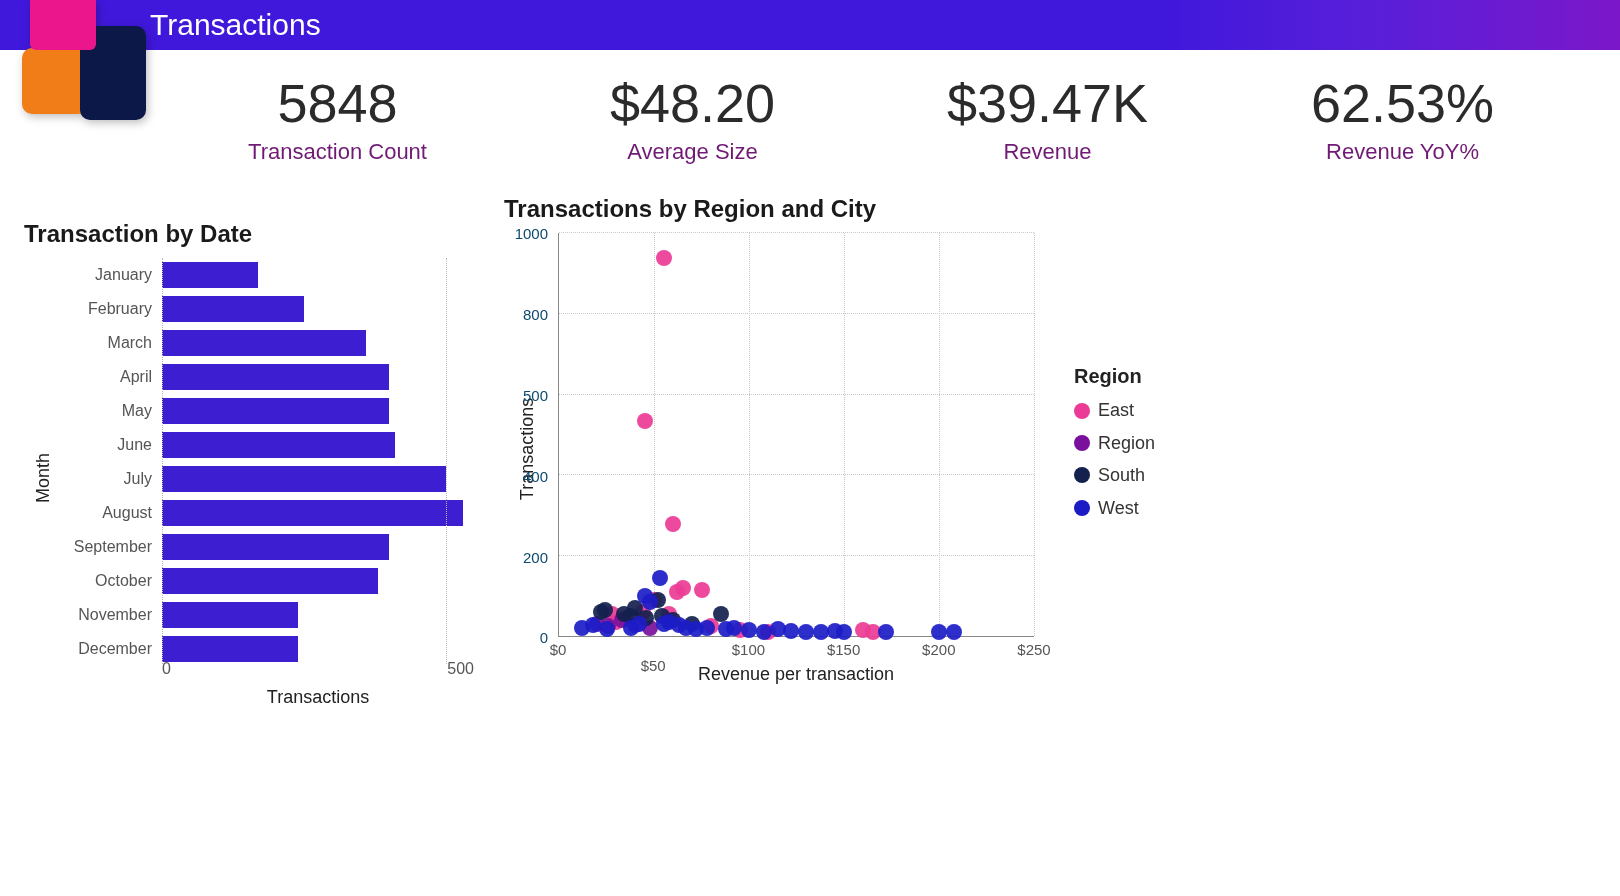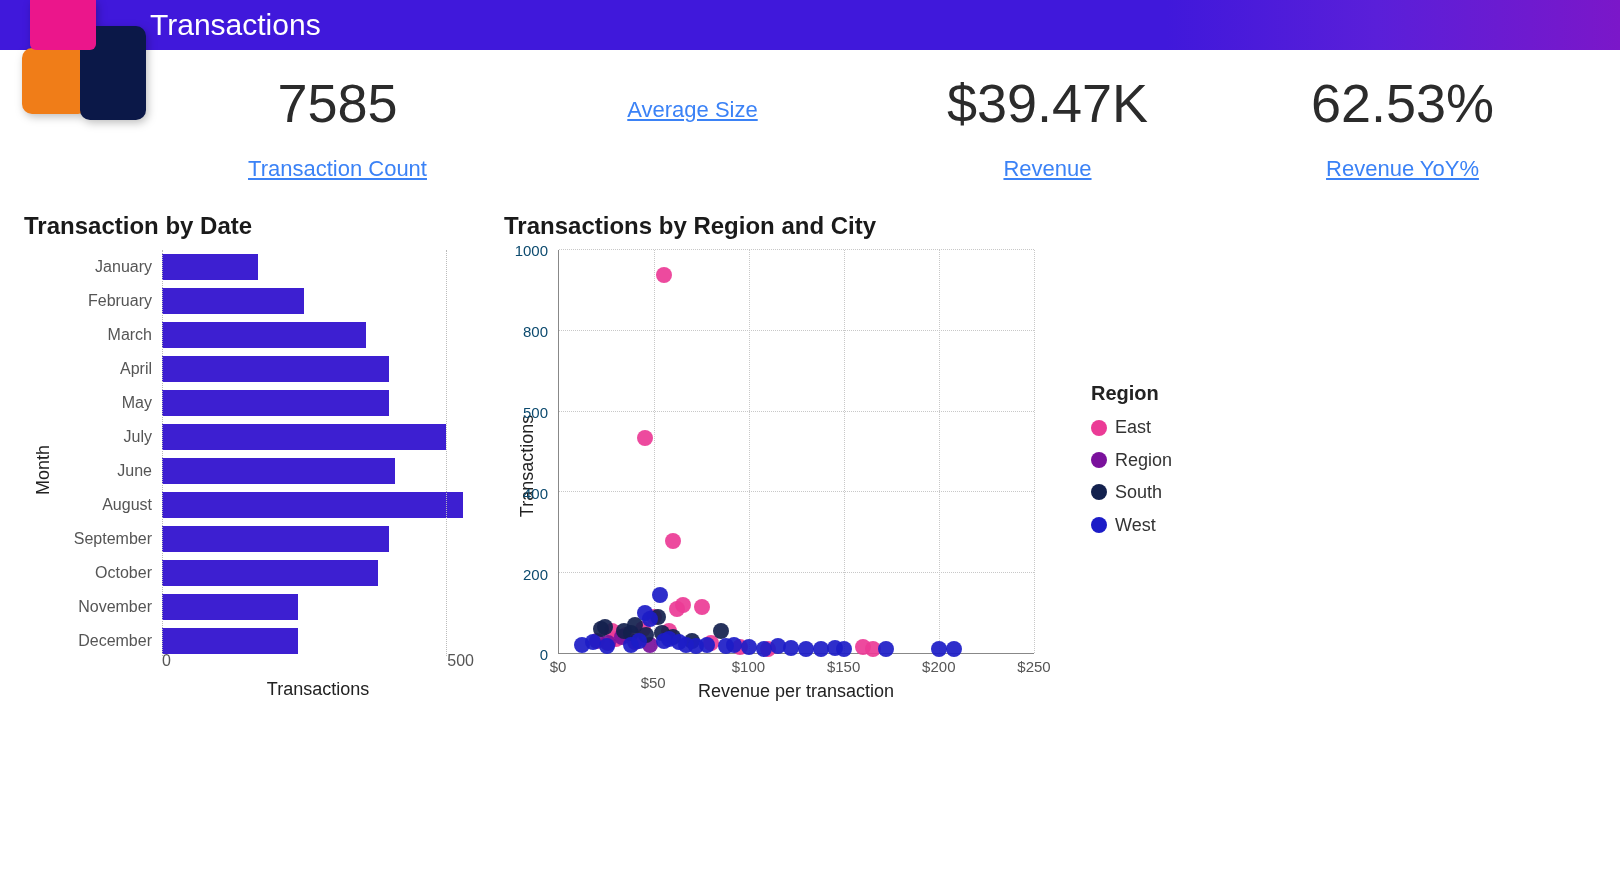--- a/index.html
+++ b/index.html
@@ -49,42 +49,41 @@
     flex: 1;
   }
   .kpi-value {
     font-size: 54px;
     font-weight: 400;
     color: #2b2b2b;
     line-height: 1.1;
   }
   .kpi-label {
     font-size: 22px;
-    color: #3b82f6;
-    margin-top: 23px;
-    text-decoration: underline;
+    color: #701a75;
+    margin-top: 6px;
   }
 
   .charts-row {
     display: flex;
     gap: 30px;
     padding: 20px 24px 10px 24px;
   }
   .chart-card {
     position: relative;
   }
   .chart-title {
     font-size: 24px;
     font-weight: 600;
     color: #1a1a1a;
     margin-bottom: 10px;
   }
 
   
-  .bar-chart-wrap { width: 450px; }
+  .bar-chart-wrap { width: 450px; margin-top: 25px; }
   .bar-chart {
     position: relative;
     width: 450px;
     height: 440px;
   }
   .bar-rows {
     position: absolute;
     left: 0; top: 0;
     width: 100%;
   }
@@ -206,21 +205,21 @@
   .scatter-x-label {
     position: absolute;
     left: 54px; right: 0; bottom: -2px;
     text-align: center;
     font-size: 18px;
     color: #222;
   }
 
   .legend {
     position: absolute;
-    left: 587px; top: 170px;
+    left: 570px; top: 170px;
     width: 120px;
   }
   .legend-title {
     font-size: 20px;
     font-weight: 700;
     color: #222;
     margin-bottom: 6px;
   }
   .legend-item {
     display: flex;
@@ -242,24 +241,25 @@
   <div class="logo-stack">
     <div class="logo-sq sq-orange"></div>
     <div class="logo-sq sq-navy"></div>
     <div class="logo-sq sq-pink"></div>
   </div>
   <div class="header-title">Transactions</div>
 </div>
 
 <div class="kpis">
   <div class="kpi">
-    <div class="kpi-value">7585</div>
+    <div class="kpi-value">5848</div>
     <div class="kpi-label">Transaction Count</div>
   </div>
   <div class="kpi">
+    <div class="kpi-value">$48.20</div>
     <div class="kpi-label">Average Size</div>
   </div>
   <div class="kpi">
     <div class="kpi-value">$39.47K</div>
     <div class="kpi-label">Revenue</div>
   </div>
   <div class="kpi">
     <div class="kpi-value">62.53%</div>
     <div class="kpi-label">Revenue YoY%</div>
   </div>
@@ -296,29 +296,29 @@
               <div class="bar-fill" style="width: 72.7273%; background: rgb(61, 31, 209);"></div>
             </div>
           </div>
           <div class="bar-row">
             <div class="bar-cat">May</div>
             <div class="bar-track">
               <div class="bar-fill" style="width: 72.7273%; background: rgb(61, 31, 209);"></div>
             </div>
           </div>
           <div class="bar-row">
+            <div class="bar-cat">June</div>
+            <div class="bar-track">
+              <div class="bar-fill" style="width: 74.5455%; background: rgb(61, 31, 209);"></div>
+            </div>
+          </div>
+          <div class="bar-row">
             <div class="bar-cat">July</div>
             <div class="bar-track">
               <div class="bar-fill" style="width: 90.9091%; background: rgb(61, 31, 209);"></div>
-            </div>
-          </div>
-          <div class="bar-row">
-            <div class="bar-cat">June</div>
-            <div class="bar-track">
-              <div class="bar-fill" style="width: 74.5455%; background: rgb(61, 31, 209);"></div>
             </div>
           </div>
           <div class="bar-row">
             <div class="bar-cat">August</div>
             <div class="bar-track">
               <div class="bar-fill" style="width: 96.3636%; background: rgb(61, 31, 209);"></div>
             </div>
           </div>
           <div class="bar-row">
             <div class="bar-cat">September</div>

